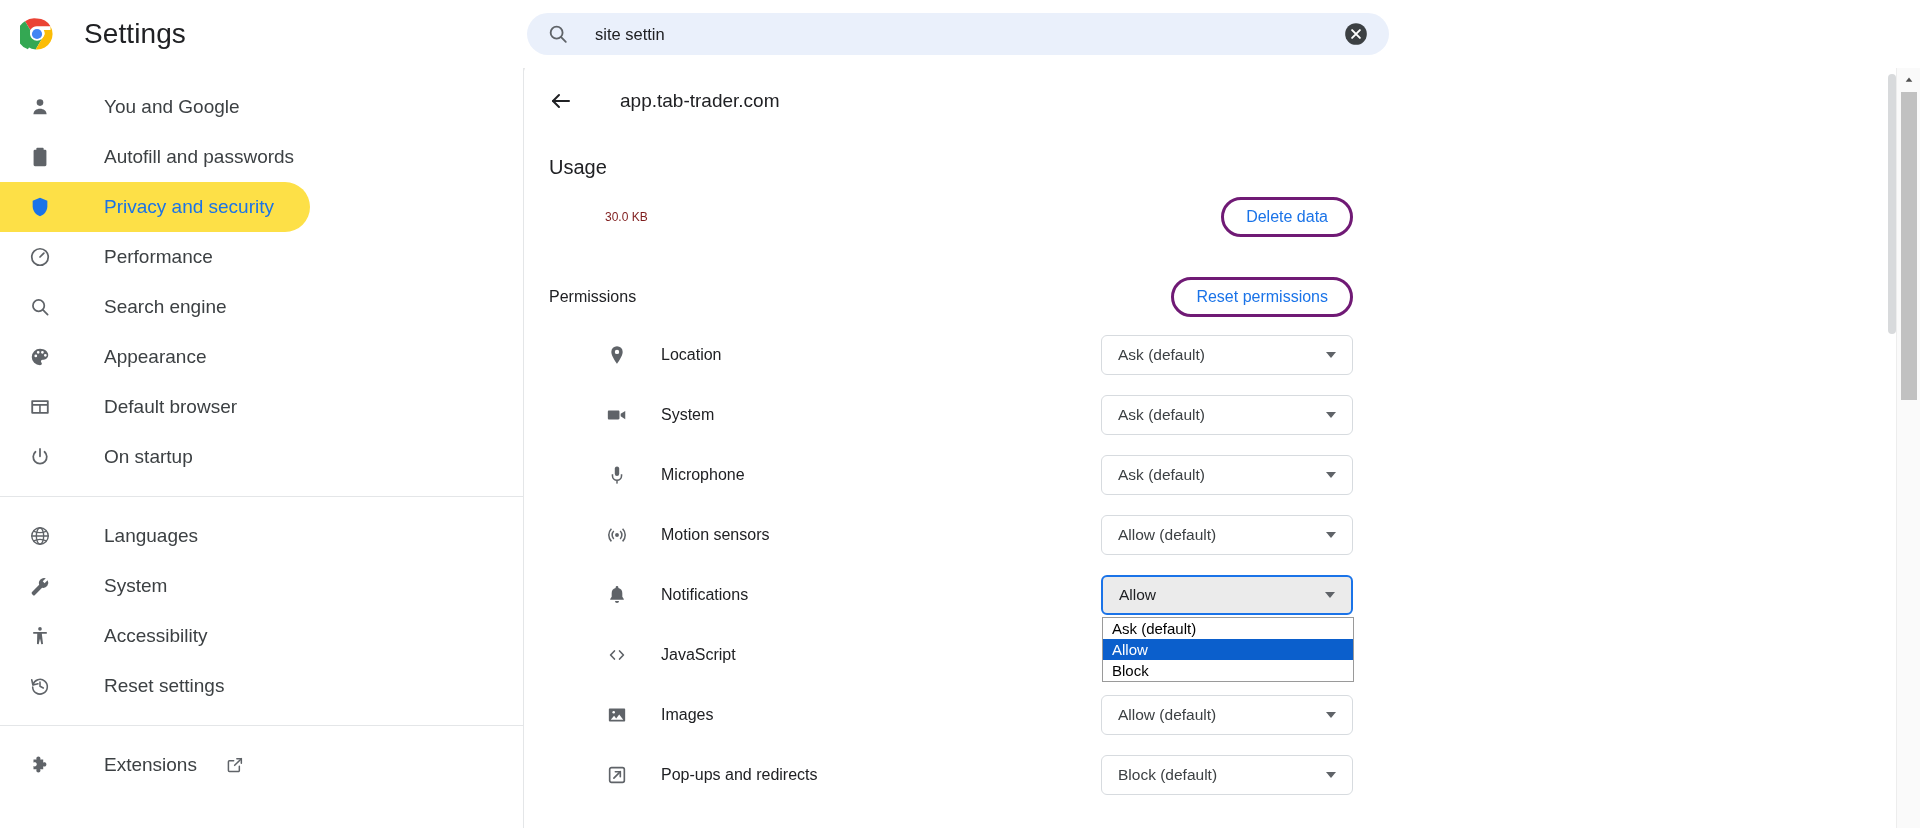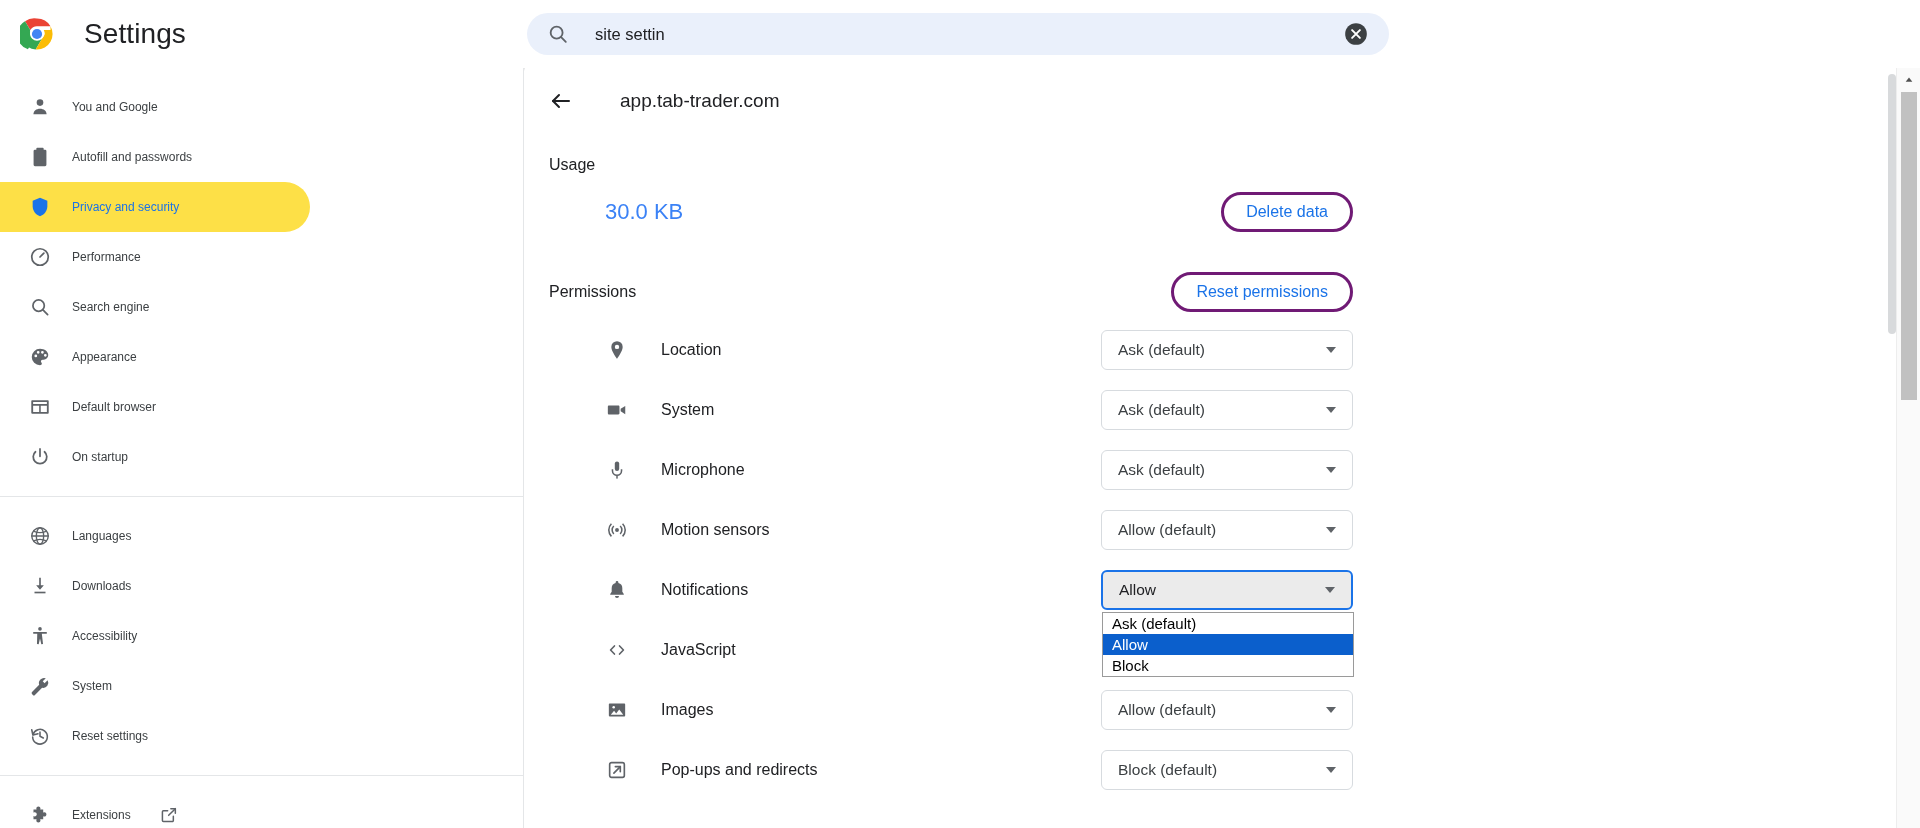--- a/index.html
+++ b/index.html
@@ -89,22 +89,22 @@
     width: 310px;
     color: #3c4043;
   }
   .nav-item .nav-ico {
     width: 24px; height: 24px;
     flex: 0 0 24px;
     display: flex; align-items: center; justify-content: center;
     color: #5f6368;
   }
   .nav-item .nav-label {
-    margin-left: 20px;
-    font-size: 12px;
+    margin-left: 52px;
+    font-size: 19px;
     white-space: nowrap;
   }
   .nav-item.active {
     background: #fde047;
   }
   .nav-item.active .nav-ico { color: #1a73e8; }
   .nav-item.active .nav-label { color: #1a73e8; }
   .nav-sep {
     height: 1px; background: #e4e6e8;
     margin: 14px 0 14px 0;
@@ -139,31 +139,31 @@
     width: 24px; height: 24px; flex: 0 0 24px;
     color: #202124; cursor: pointer;
   }
   .site-title {
     margin-left: 30px;
     font-size: 19px;
     color: #202124;
   }
   .section-label {
     padding-left: 24px;
-    font-size: 16px;
+    font-size: 20px;
     color: #202124;
     margin-top: 22px;
   }
   .usage-row {
     display: flex; align-items: center;
     justify-content: space-between;
     height: 76px;
     padding: 0 22px 0 80px;
   }
-  .usage-size { font-size: 22px; color: #3b82f6; }
+  .usage-size { font-size: 12px; color: #7f1d1d; }
   .btn-outline {
     border: 3px solid #701a75;
     background: #fff;
     color: #1a73e8;
     border-radius: 20px;
     height: 40px;
     padding: 0 22px;
     font-family: "Liberation Sans", sans-serif;
     font-size: 16px;
     cursor: pointer;
@@ -399,42 +399,33 @@
             <ellipse cx="12" cy="12" rx="4" ry="9"></ellipse>
             <line x1="3" y1="12" x2="21" y2="12"></line>
             <path d="M5 6.6c4 2 10 2 14 0M5 17.4c4-2 10-2 14 0"></path>
           </svg>
         </span>
         <span class="nav-label">Languages</span>
       </div>
       <div class="nav-item">
         <span class="nav-ico">
           <svg viewBox="0 0 24 24" width="22" height="22" fill="currentColor">
-            <path d="M11.1 3h1.8v8.2h3.3L12 16.2l-4.2-5h3.3z"></path>
-            <rect x="6" y="18.2" width="12" height="1.8"></rect>
-          </svg>
-        </span>
-        <span class="nav-label">Downloads</span>
+            <path d="M20.3 5.6l-3.3 3.3-2-2 3.3-3.3a5.6 5.6 0 0 0-7.2 7.1L3.3 18.5a1.6 1.6 0 0 0 0 2.3l.9.9a1.6 1.6 0 0 0 2.3 0l7.8-7.8a5.6 5.6 0 0 0 6-8.3z"></path>
+          </svg>
+        </span>
+        <span class="nav-label">System</span>
       </div>
       <div class="nav-item">
         <span class="nav-ico">
           <svg viewBox="0 0 24 24" width="22" height="22" fill="currentColor">
             <circle cx="12" cy="4.3" r="2"></circle>
             <path d="M4.6 7.6h14.8v1.9h-5.4l1.3 11.2-1.9.3-1.4-6.4-1.4 6.4-1.9-.3L9 9.5H4.6z"></path>
           </svg>
         </span>
         <span class="nav-label">Accessibility</span>
-      </div>
-      <div class="nav-item">
-        <span class="nav-ico">
-          <svg viewBox="0 0 24 24" width="22" height="22" fill="currentColor">
-            <path d="M20.3 5.6l-3.3 3.3-2-2 3.3-3.3a5.6 5.6 0 0 0-7.2 7.1L3.3 18.5a1.6 1.6 0 0 0 0 2.3l.9.9a1.6 1.6 0 0 0 2.3 0l7.8-7.8a5.6 5.6 0 0 0 6-8.3z"></path>
-          </svg>
-        </span>
-        <span class="nav-label">System</span>
       </div>
       <div class="nav-item">
         <span class="nav-ico">
           <svg viewBox="0 0 24 24" width="22" height="22" fill="none" stroke="currentColor" stroke-width="1.7" stroke-linecap="round" stroke-linejoin="round">
             <path d="M4.3 10.6A8 8 0 1 1 4 13"></path>
             <polyline points="3,5.2 4.2,10.8 9.8,9.6"></polyline>
             <polyline points="12,7.8 12,12.3 15.6,14.2"></polyline>
           </svg>
         </span>
         <span class="nav-label">Reset settings</span>

